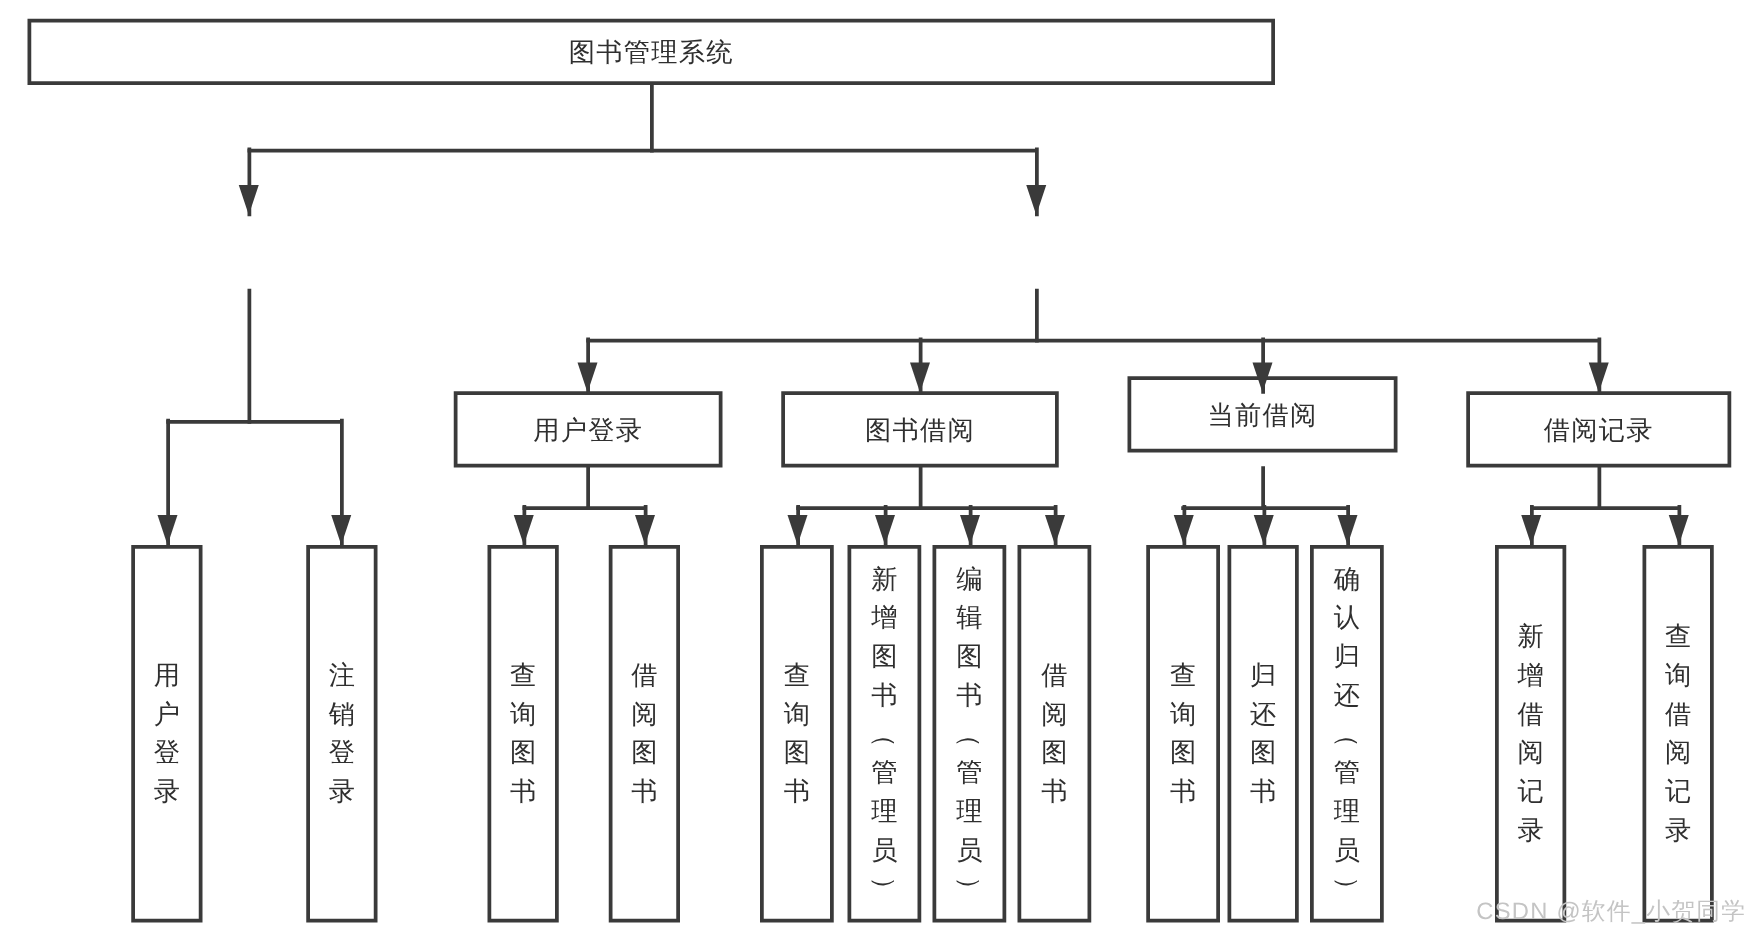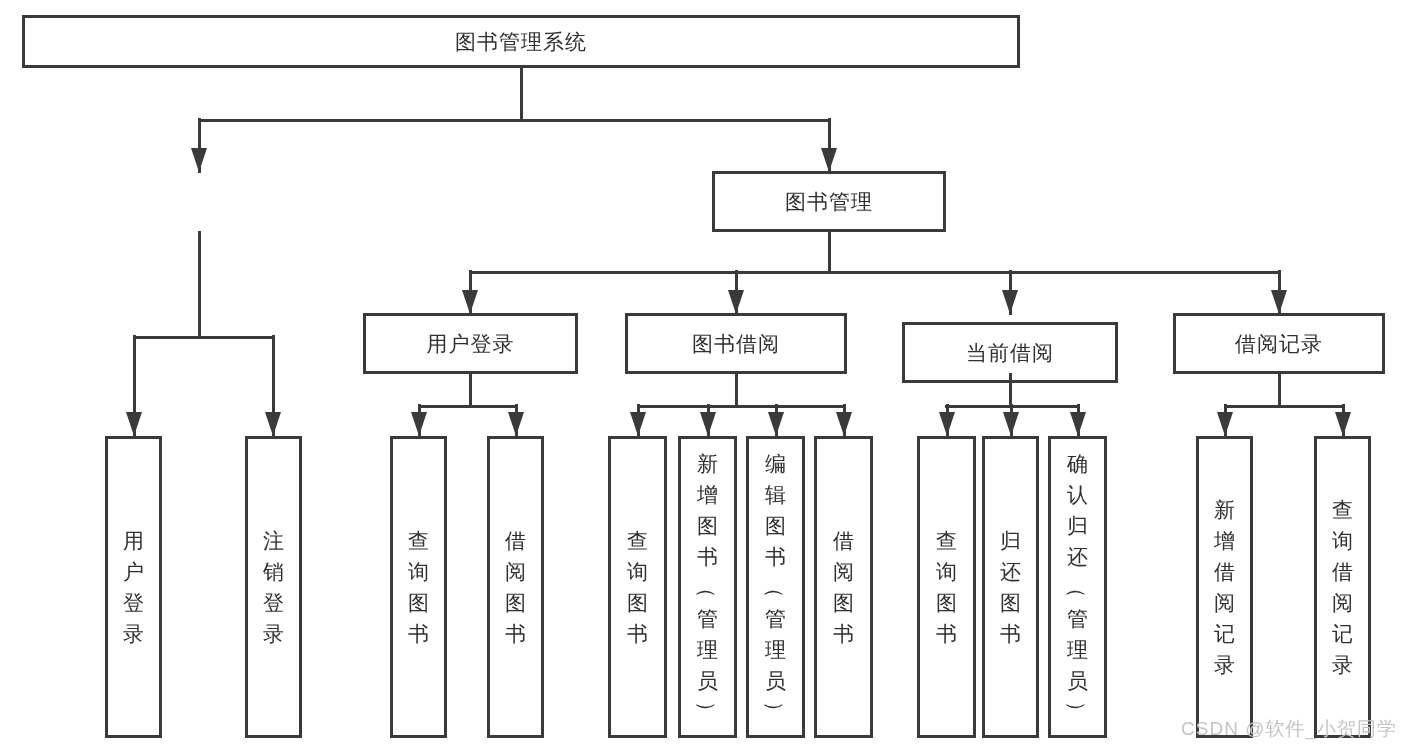--- a/index.html
+++ b/index.html
@@ -56,31 +56,28 @@
 </style>
 </head>
 <body>
 
 <div id="canvas">
 
   <div class="box hbox" style="left:22px;top:15px;width:998px;height:53px">
     <span>图书管理系统</span>
   </div>
 
-  <div class="box hbox" style="left:712px;top:171px;width:234px;height:61px">
-    <span>图书管理</span>
-  </div>
 
   <div class="box hbox" style="left:363px;top:313px;width:215px;height:61px">
     <span>用户登录</span>
   </div>
   <div class="box hbox" style="left:625px;top:313px;width:222px;height:61px">
     <span>图书借阅</span>
   </div>
-  <div class="box hbox" style="left:902px;top:322px;width:216px;height:61px">
+  <div class="box hbox" style="left:902px;top:301px;width:216px;height:61px">
     <span>当前借阅</span>
   </div>
   <div class="box hbox" style="left:1173px;top:313px;width:212px;height:61px">
     <span>借阅记录</span>
   </div>
 
   <div class="box" style="left:105px;top:436px;width:57px;height:302px">
     <span class="vtext">
         <span class="vchar">用</span>
         <span class="vchar">户</span>

